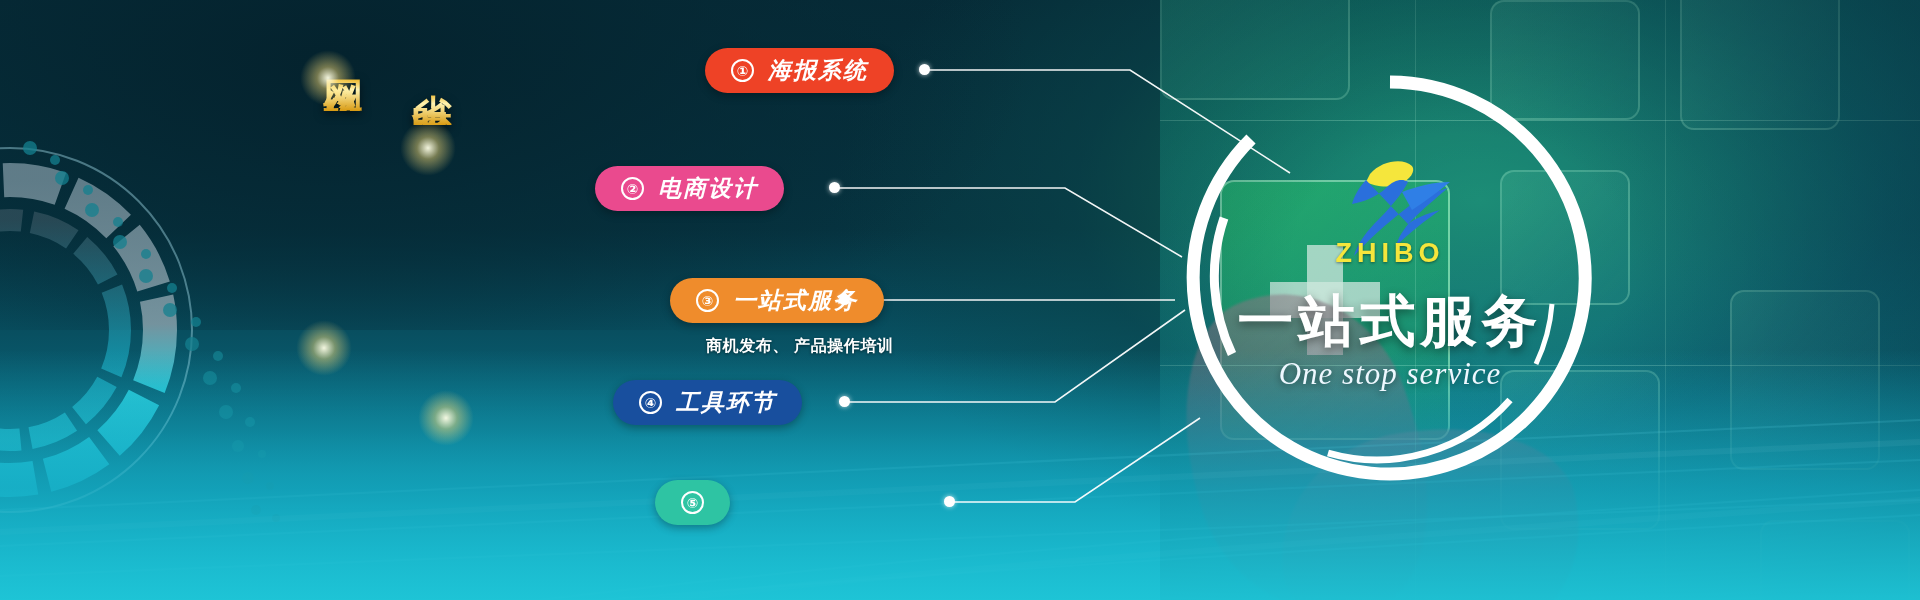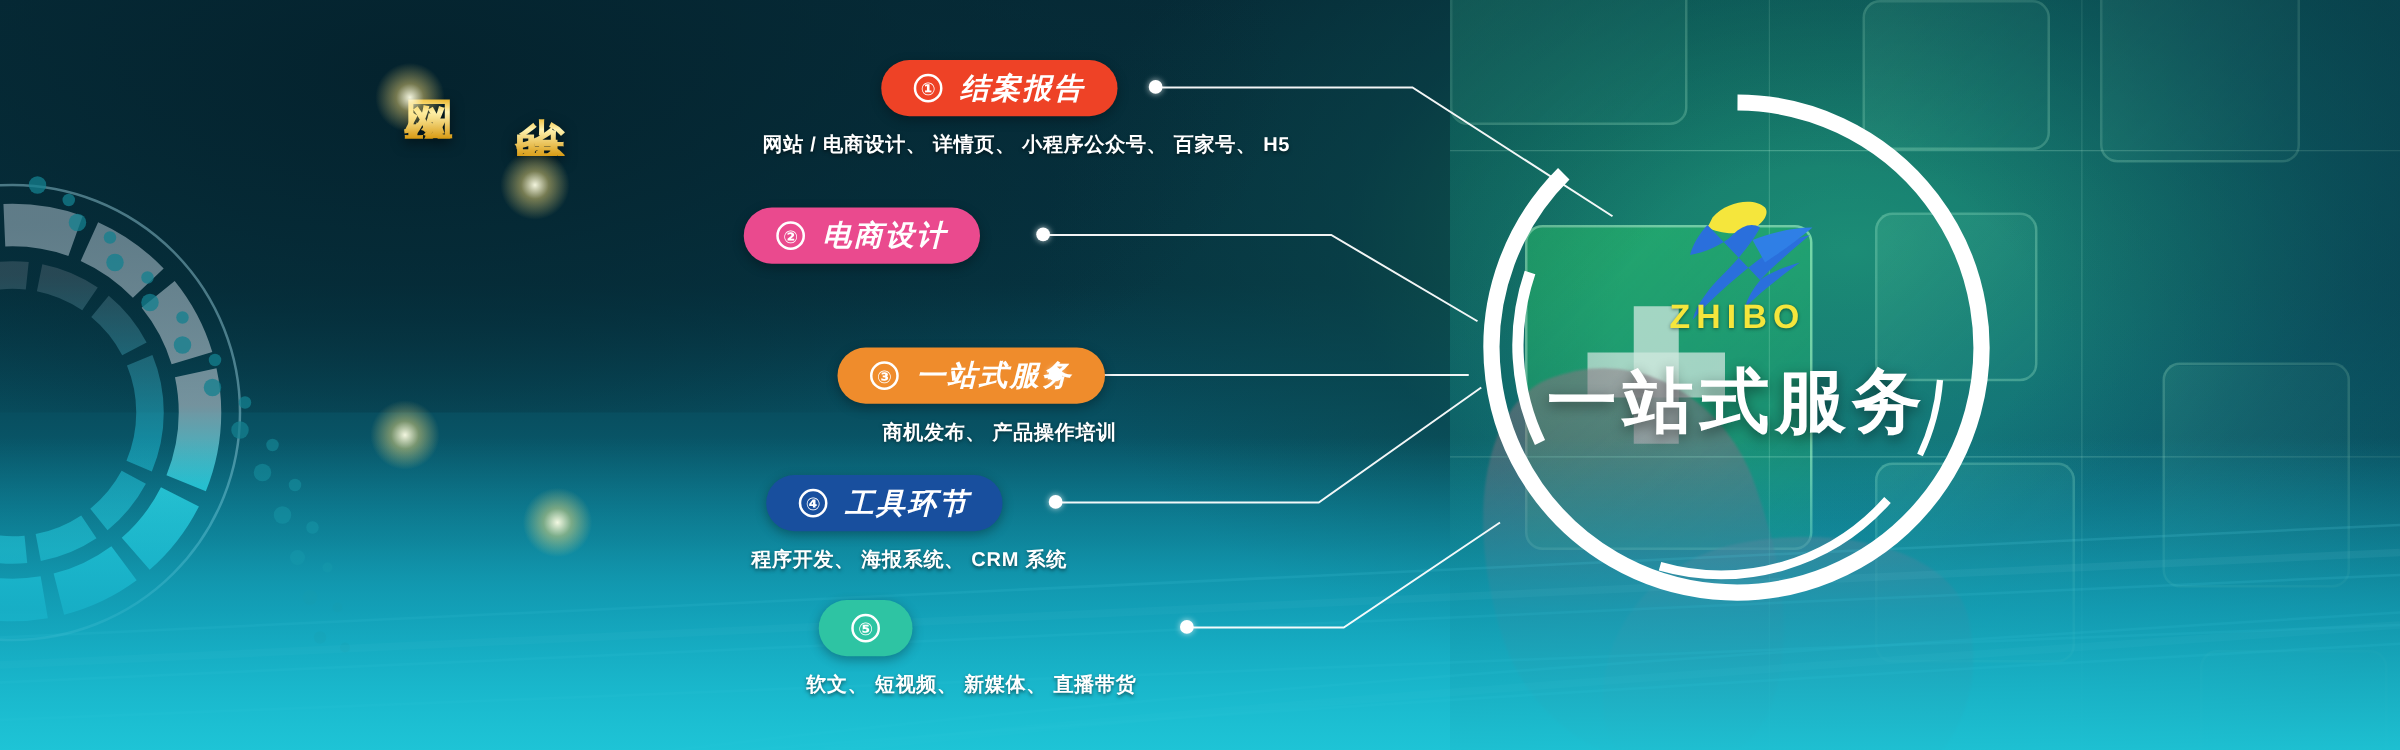--- a/index.html
+++ b/index.html
@@ -205,23 +205,22 @@
       <path d="M845,402 L1055,402 L1185,310"></path>
       <path d="M950,502 L1075,502 L1200,418"></path>
     </g>
   </svg>
 
   <div class="stage">
 
     <div class="stepwrap" style="left:705px;top:48px;">
       <div class="badge" style="background: rgb(238, 66, 38);">
         <span class="num">①</span>
-        <span>结案报告</span>
-      </div>
-      <div class="sub" style="margin-left:-95px;">网站 / 电商设计、 详情页、 小程序公众号、 百家号、 H5</div>
+        <span>海报系统</span>
+      </div>
     </div>
     <div class="dot" style="left:919px;top:64px;"></div>
 
     <div class="stepwrap" style="left:595px;top:166px;">
       <div class="badge" style="background: rgb(234, 74, 142);">
         <span class="num">②</span>
         <span>电商设计</span>
       </div>
     </div>
     <div class="dot" style="left:829px;top:182px;"></div>
@@ -233,29 +232,27 @@
       </div>
       <div class="sub" style="margin-left:36px;">商机发布、 产品操作培训</div>
     </div>
     <div class="dot" style="left:839px;top:294px;"></div>
 
     <div class="stepwrap" style="left:613px;top:380px;">
       <div class="badge" style="background: rgb(24, 79, 158);">
         <span class="num">④</span>
         <span>工具环节</span>
       </div>
-      <div class="sub" style="margin-left:-12px;">程序开发、 海报系统、 CRM 系统</div>
     </div>
     <div class="dot" style="left:839px;top:396px;"></div>
 
     <div class="stepwrap" style="left:655px;top:480px;">
       <div class="badge" style="background: rgb(46, 196, 163);">
         <span class="num">⑤</span>
       </div>
-      <div class="sub" style="margin-left:-10px;">软文、 短视频、 新媒体、 直播带货</div>
     </div>
     <div class="dot" style="left:944px;top:496px;"></div>
   </div>
 
   <svg class="circle" viewBox="0 0 420 420">
     <g fill="none" stroke="#ffffff" stroke-linecap="butt">
       <path d="M 210 14 A 196 196 0 1 1 71 71" stroke-width="13"></path>
       <path d="M 52 286 A 180 180 0 0 1 44 150" stroke-width="9"></path>
       <path d="M 330 332 A 178 178 0 0 1 148 385" stroke-width="7"></path>
       <path d="M 372 236 A 170 170 0 0 1 356 296" stroke-width="5"></path>
@@ -263,14 +260,15 @@
   </svg>
 
   <svg class="logo" viewBox="0 0 140 110">
     <path d="M40 22 C52 8, 74 6, 82 14 C86 19, 80 28, 70 32 C58 37, 44 34, 36 30 Z" fill="#f5e63c"></path>
     <path d="M36 28 C30 34, 24 44, 22 52 C34 50, 48 44, 56 36 C64 28, 72 26, 78 30 C72 42, 60 56, 48 68 C38 78, 28 90, 24 104 C36 90, 56 72, 74 58 C88 47, 102 40, 118 36 C106 46, 92 58, 82 68 C74 76, 68 86, 66 94 C78 82, 96 68, 110 58 C96 62, 86 66, 78 72 Z" fill="#2a6fdc"></path>
     <path d="M72 40 C88 34, 104 30, 120 30 C108 40, 94 50, 82 58 Z" fill="#2f7fe6"></path>
   </svg>
 
   <div class="logo-text">ZHIBO</div>
   <div class="cn-title">一站式服务</div>
+  <div class="en-title">One stop service</div>
 
 </div>
 
 </body></html>

